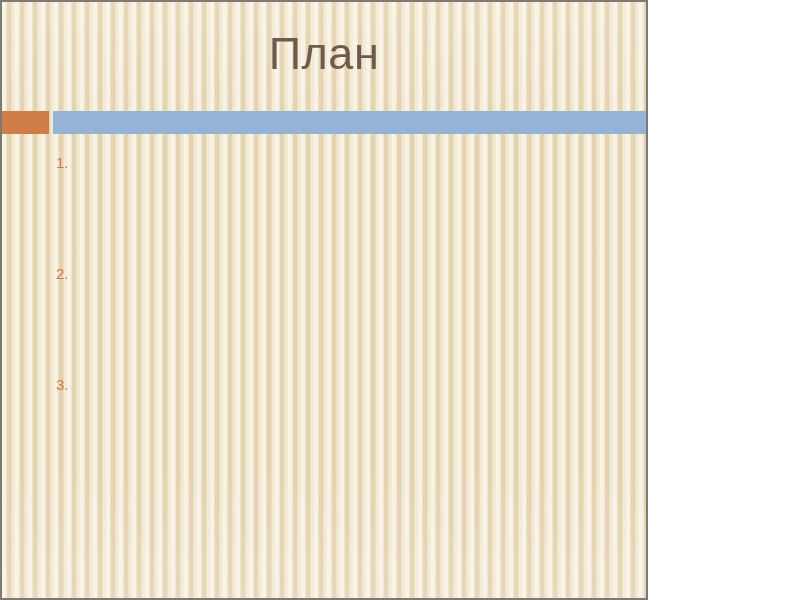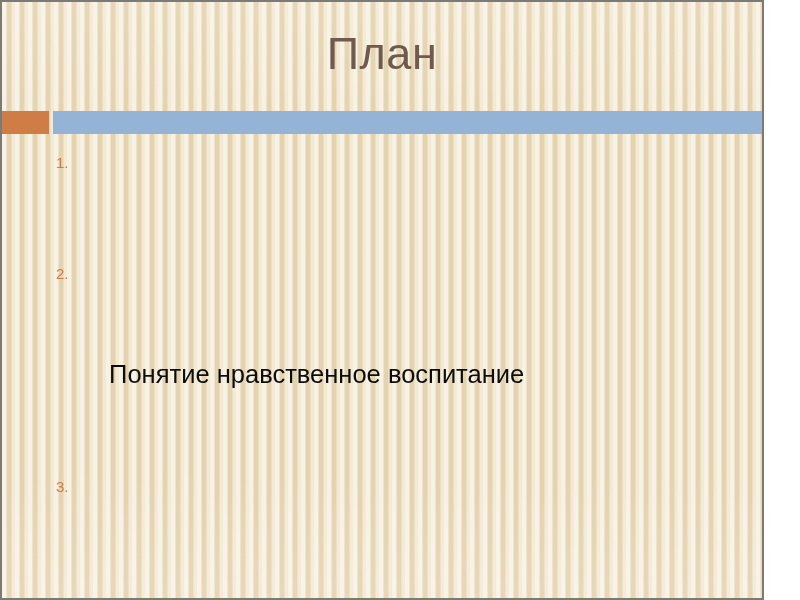--- a/index.html
+++ b/index.html
@@ -10,21 +10,21 @@
     overflow: hidden;
   }
   body {
     font-family: "Liberation Sans", sans-serif;
     background: #ffffff;
   }
 
   
   #slide {
     position: relative;
-    width: 764px;
+    width: 648px;
     height: 600px;
     box-sizing: border-box;
     border-left: 2px solid #7d7a74;
     border-right: 2px solid #7d7a74;
     border-top: 2px solid #7d7a74;
     border-bottom: 2px solid #7d7a74;
     background-color: #efe3c6;
     background-image:
       repeating-linear-gradient(
         90deg,
@@ -151,21 +151,20 @@
 
   <div class="body-area">
     <ol class="plan-list">
 
       <li>
         <span class="li-num">1.</span>
       </li>
 
       <li>
         <span class="li-num">2.</span>
-        <span class="li-text"> Понятие нравственное воспитание</span>
       </li>
 
       <li class="wrap-two">
         <span class="li-num">3.</span>
         
       </li>
 
     </ol>
   </div>
 

